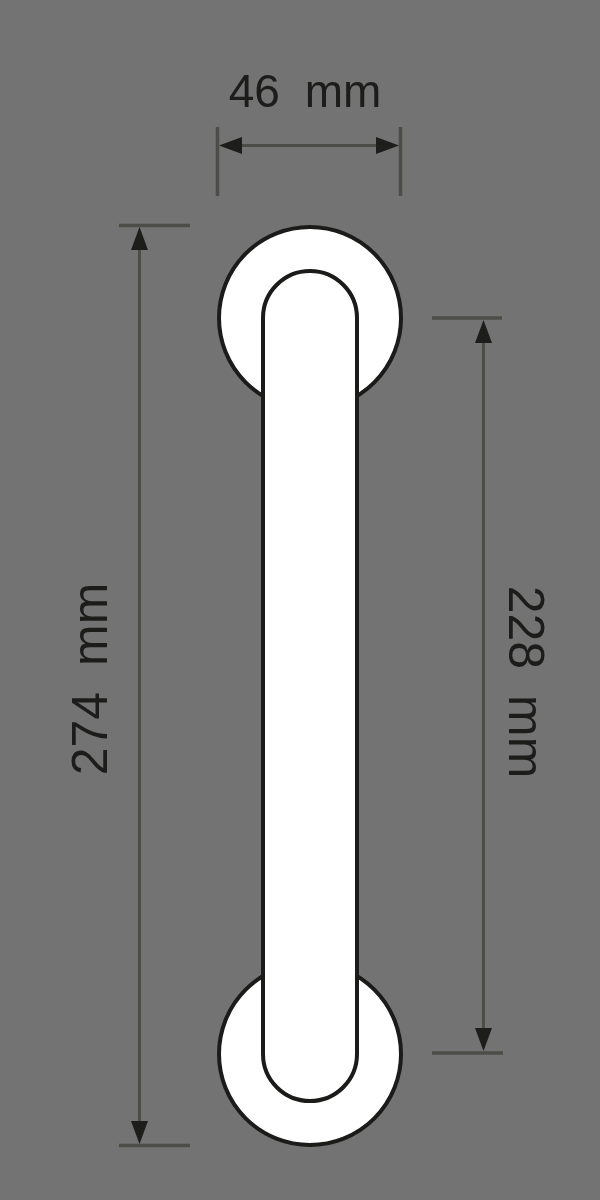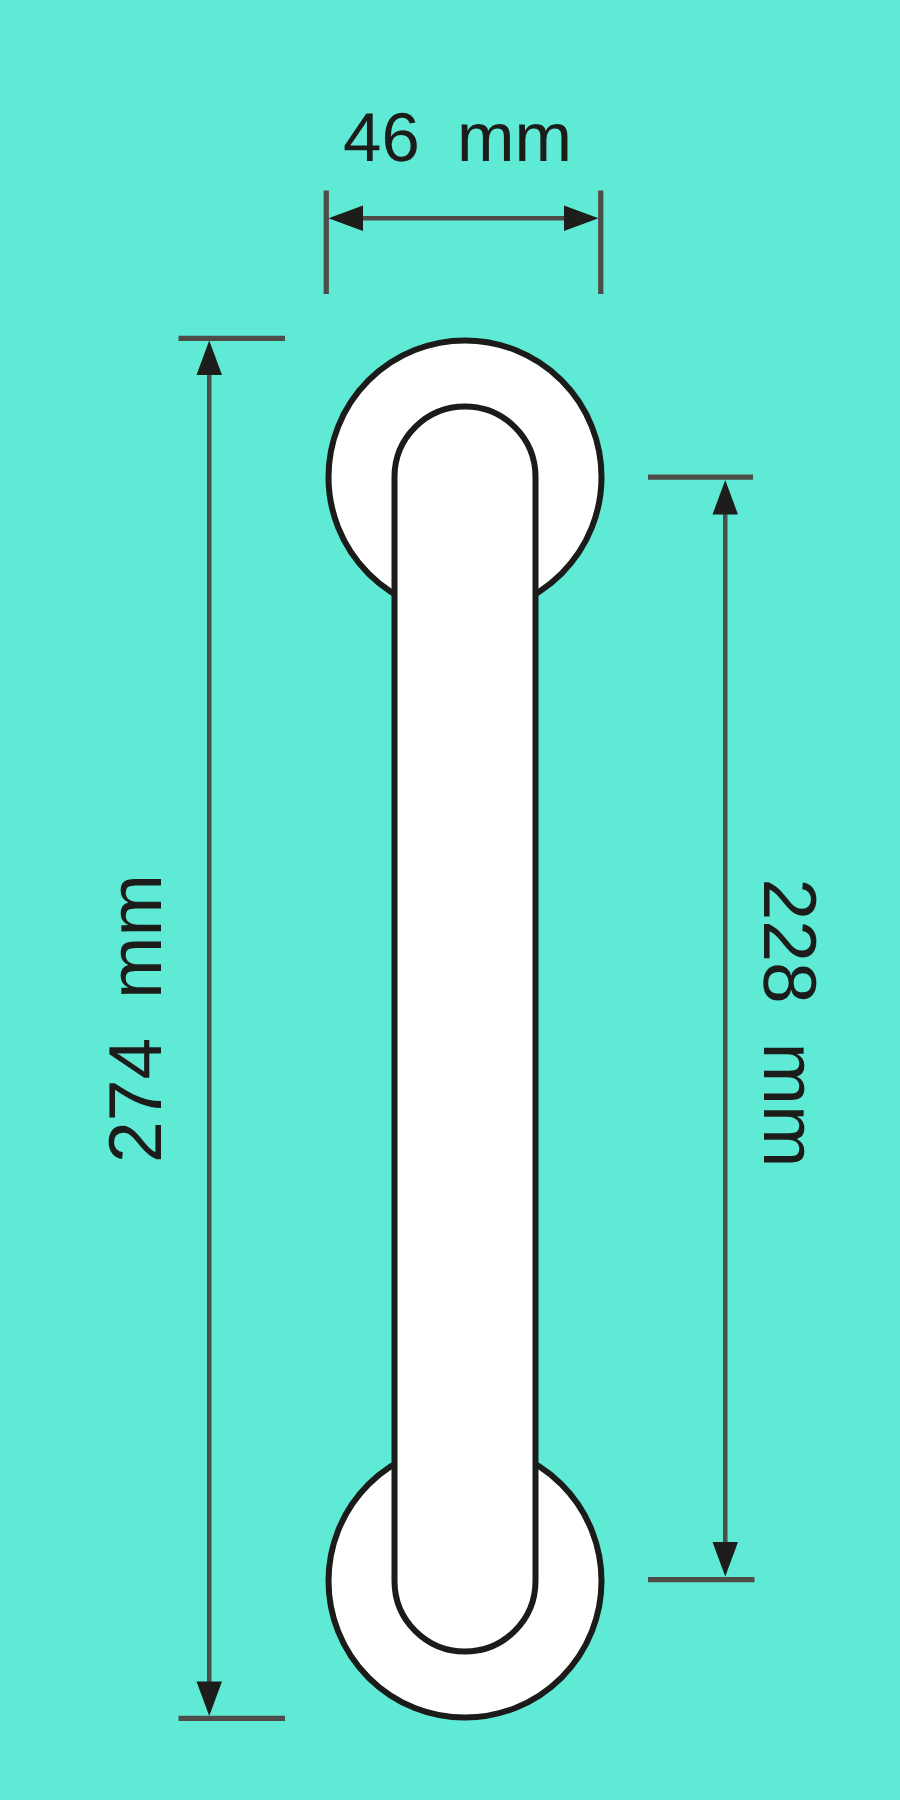--- a/index.html
+++ b/index.html
@@ -4,21 +4,21 @@
 <style>
   html, body {
     margin: 0;
     padding: 0;
     background: #f2efe9;
   }
   .stage {
     position: relative;
     width: 600px;
     height: 1200px;
-    background: #5eead4;
+    background: #737373;
     overflow: hidden;
     font-family: "Liberation Sans", sans-serif;
   }
   svg { display: block; }
 
   
   .outline {
     fill: #ffffff;
     stroke: #1b1b19;
     stroke-width: 4;

